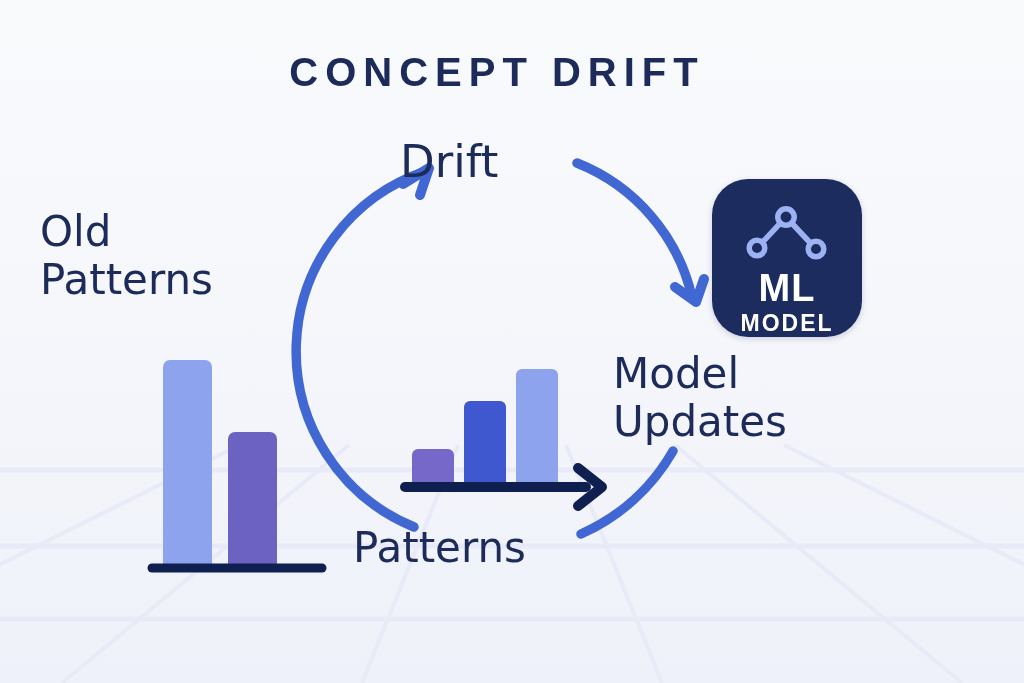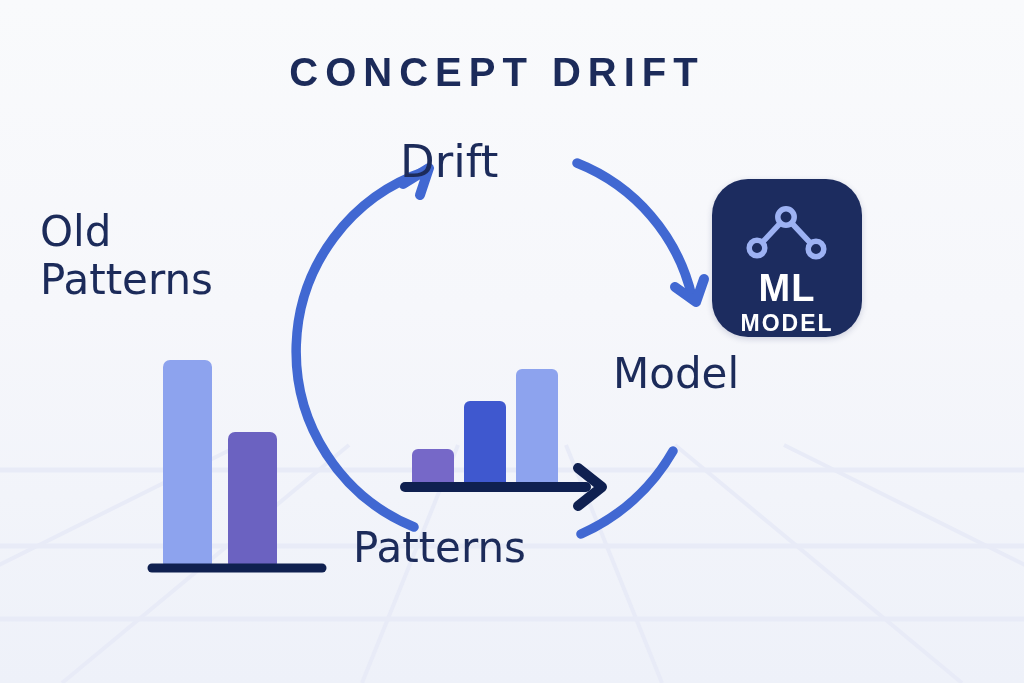--- a/index.html
+++ b/index.html
@@ -90,20 +90,21 @@
     <div>Old</div>
     <div>Patterns</div>
   </div>
 
   <div class="txt lbl-new">
     <div>Patterns</div>
   </div>
 
   <div class="txt lbl-updates">
     <div>Model</div>
+    <div>Updates</div>
   </div>
 
   <div class="badge">
     <svg class="badge-net" viewBox="0 0 150 60" aria-hidden="true">
       <g style="stroke:var(--badge_node)" stroke-width="5.5" stroke-linecap="round">
         <line x1="74" y1="13" x2="45" y2="44"></line>
         <line x1="74" y1="13" x2="104" y2="45"></line>
       </g>
       <g style="stroke:var(--badge_node);fill:var(--badge_bg)" stroke-width="5.5">
         <circle cx="74" cy="13" r="8.2"></circle>

